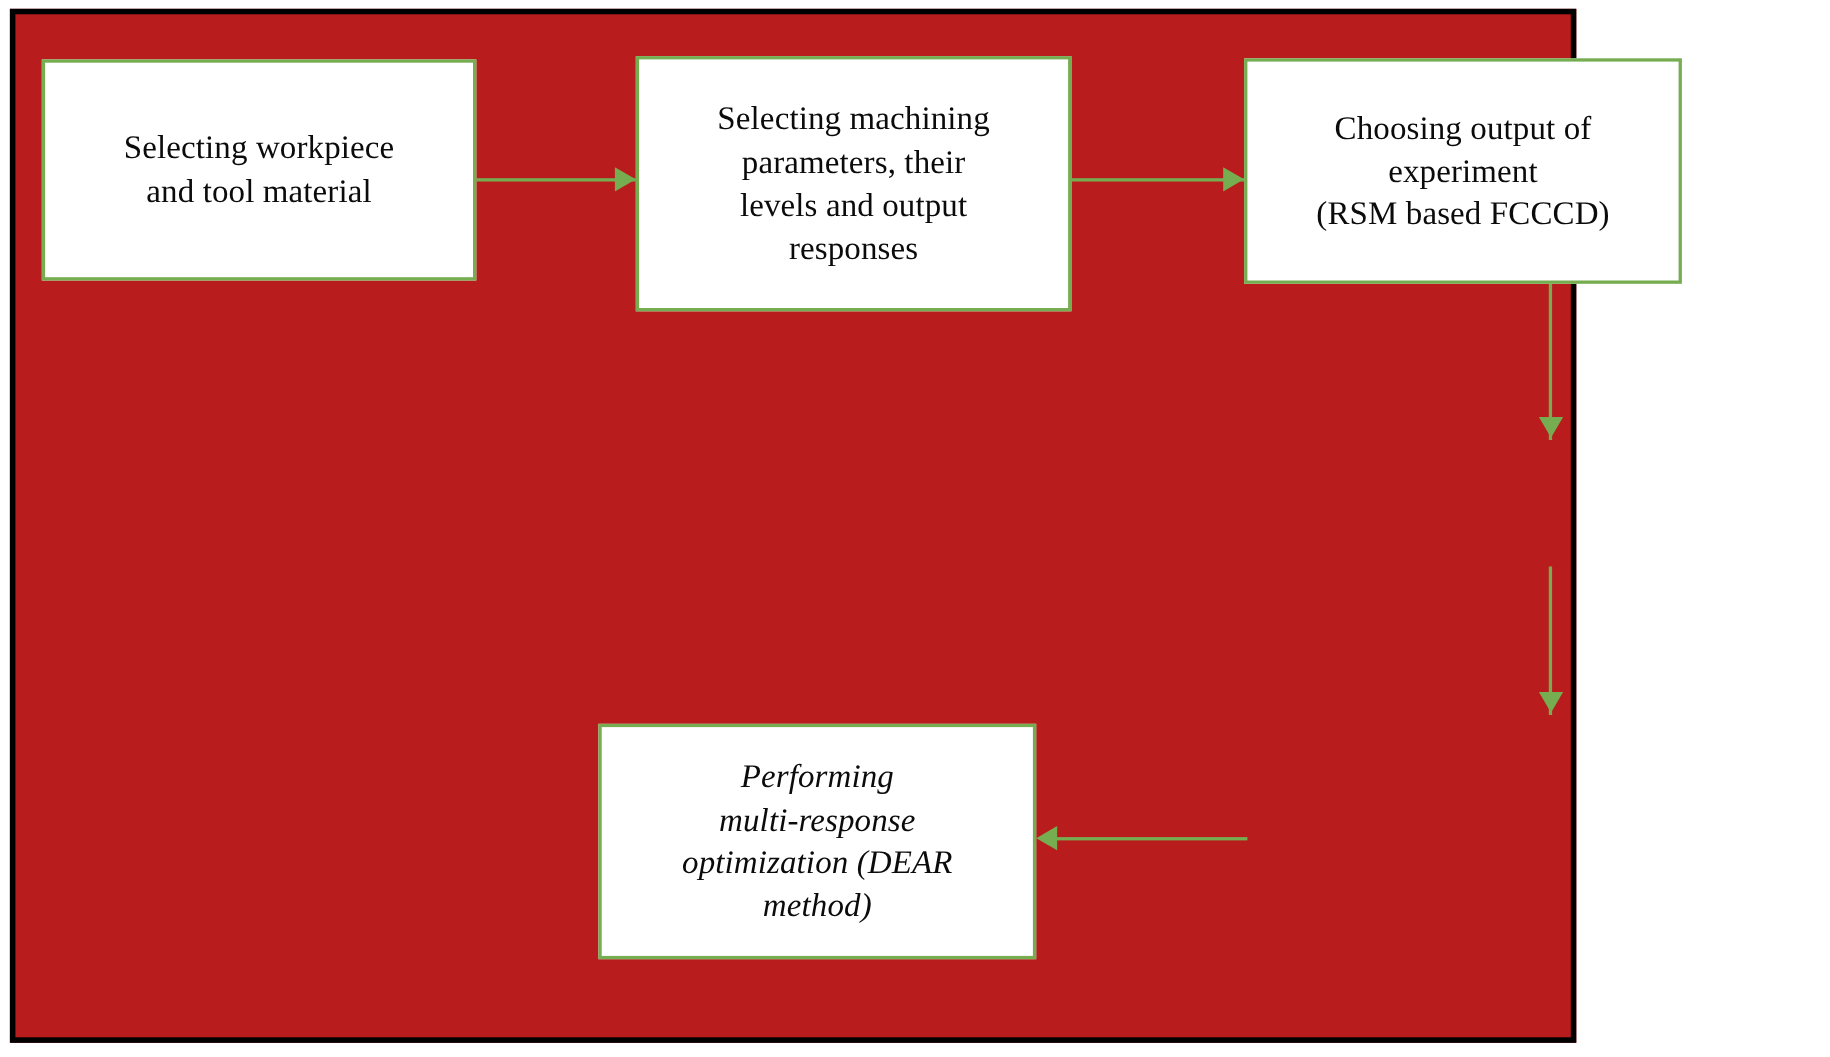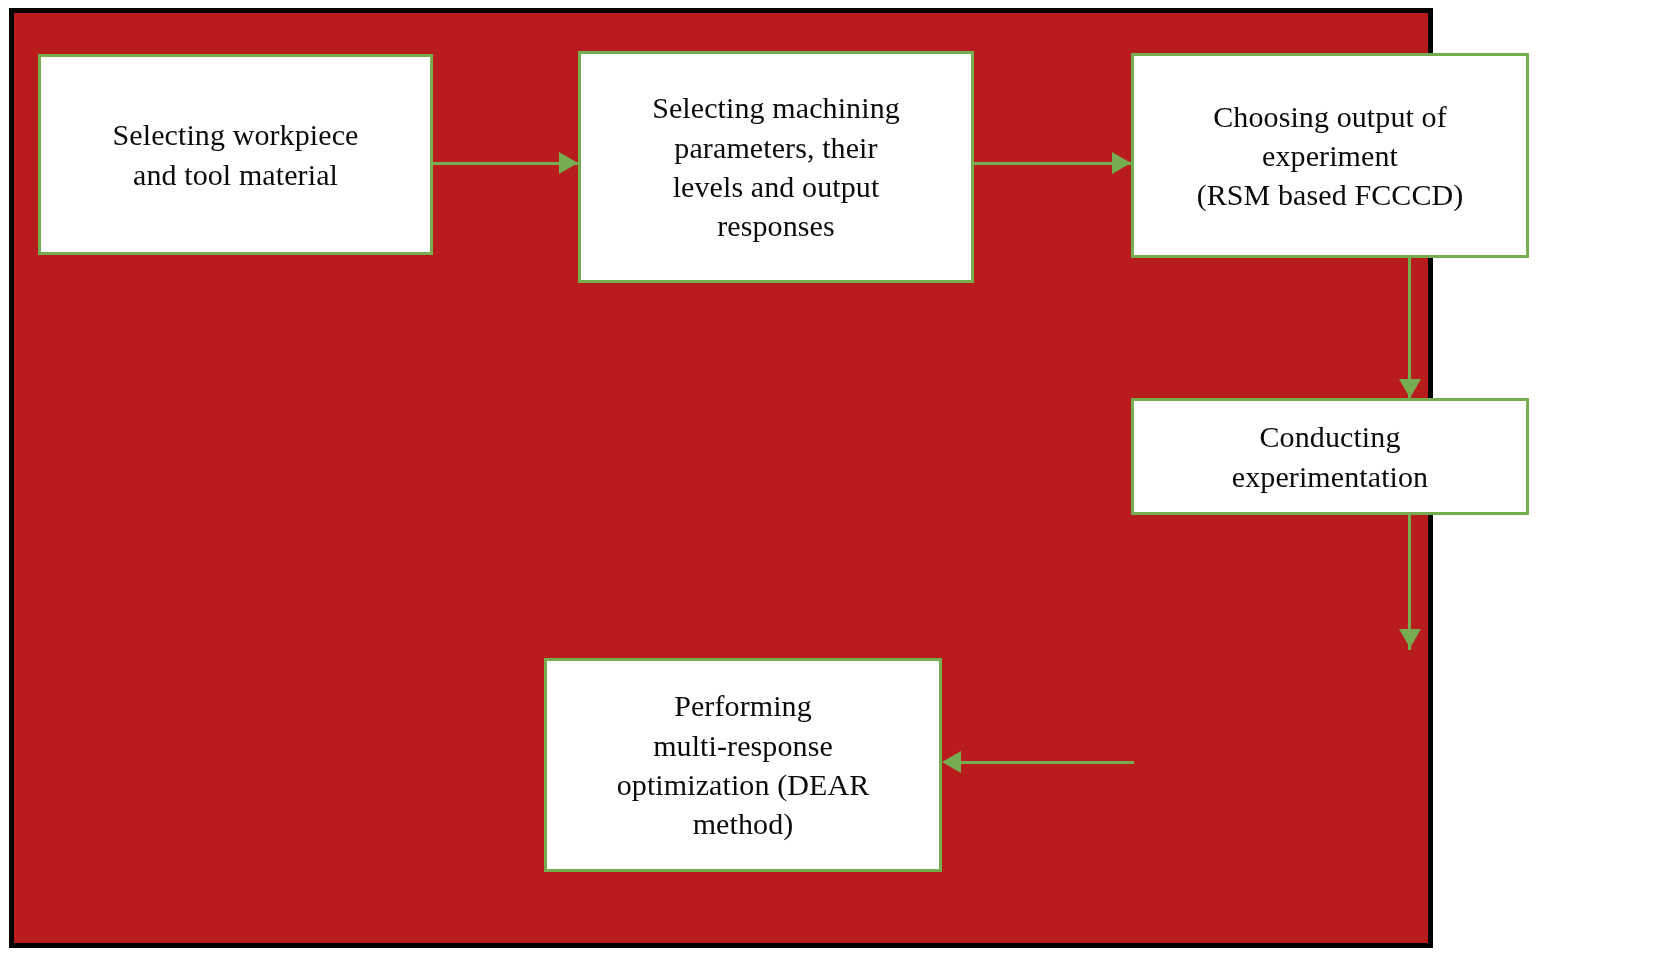--- a/index.html
+++ b/index.html
@@ -48,21 +48,21 @@
     width: 100%;
     white-space: pre-line;
   }
 
   
   #node-workpiece   { left: 24px;   top: 41px;  width: 395px; height: 201px; }
   #node-parameters  { left: 564px;  top: 38px;  width: 396px; height: 232px; justify-content: center; }
   #node-doe         { left: 1117px; top: 40px;  width: 398px; height: 205px; }
   #node-conducting  { left: 1117px; top: 385px; width: 398px; height: 117px; }
   #node-analysing   { left: 1117px; top: 635px; width: 398px; height: 221px; }
-  #node-optimization{ left: 530px;  top: 645px; width: 398px; height: 214px; }
+  #node-optimization{ left: 530px;  top: 645px; width: 398px; height: 214px; font-style: italic; }
 
   
   .conn {
     position: absolute;
     background: #76AD51;
   }
   .conn-h { height: 3px; }
   .conn-v { width: 3px; }
 
   .arrowhead {
@@ -123,24 +123,20 @@
 levels and output
 responses</span>
     </div>
 
     <div class="node" id="node-doe">
       <span class="label">Choosing output of
 experiment
 (RSM based FCCCD)</span>
     </div>
 
-    <div class="node" id="node-conducting">
-      <span class="label">Conducting
-experimentation</span>
-    </div>
 
 
     <div class="node" id="node-optimization">
       <span class="label">Performing
 multi-response
 optimization (DEAR
 method)</span>
     </div>
 
     <div class="conn conn-h" id="conn-1-line"></div>

